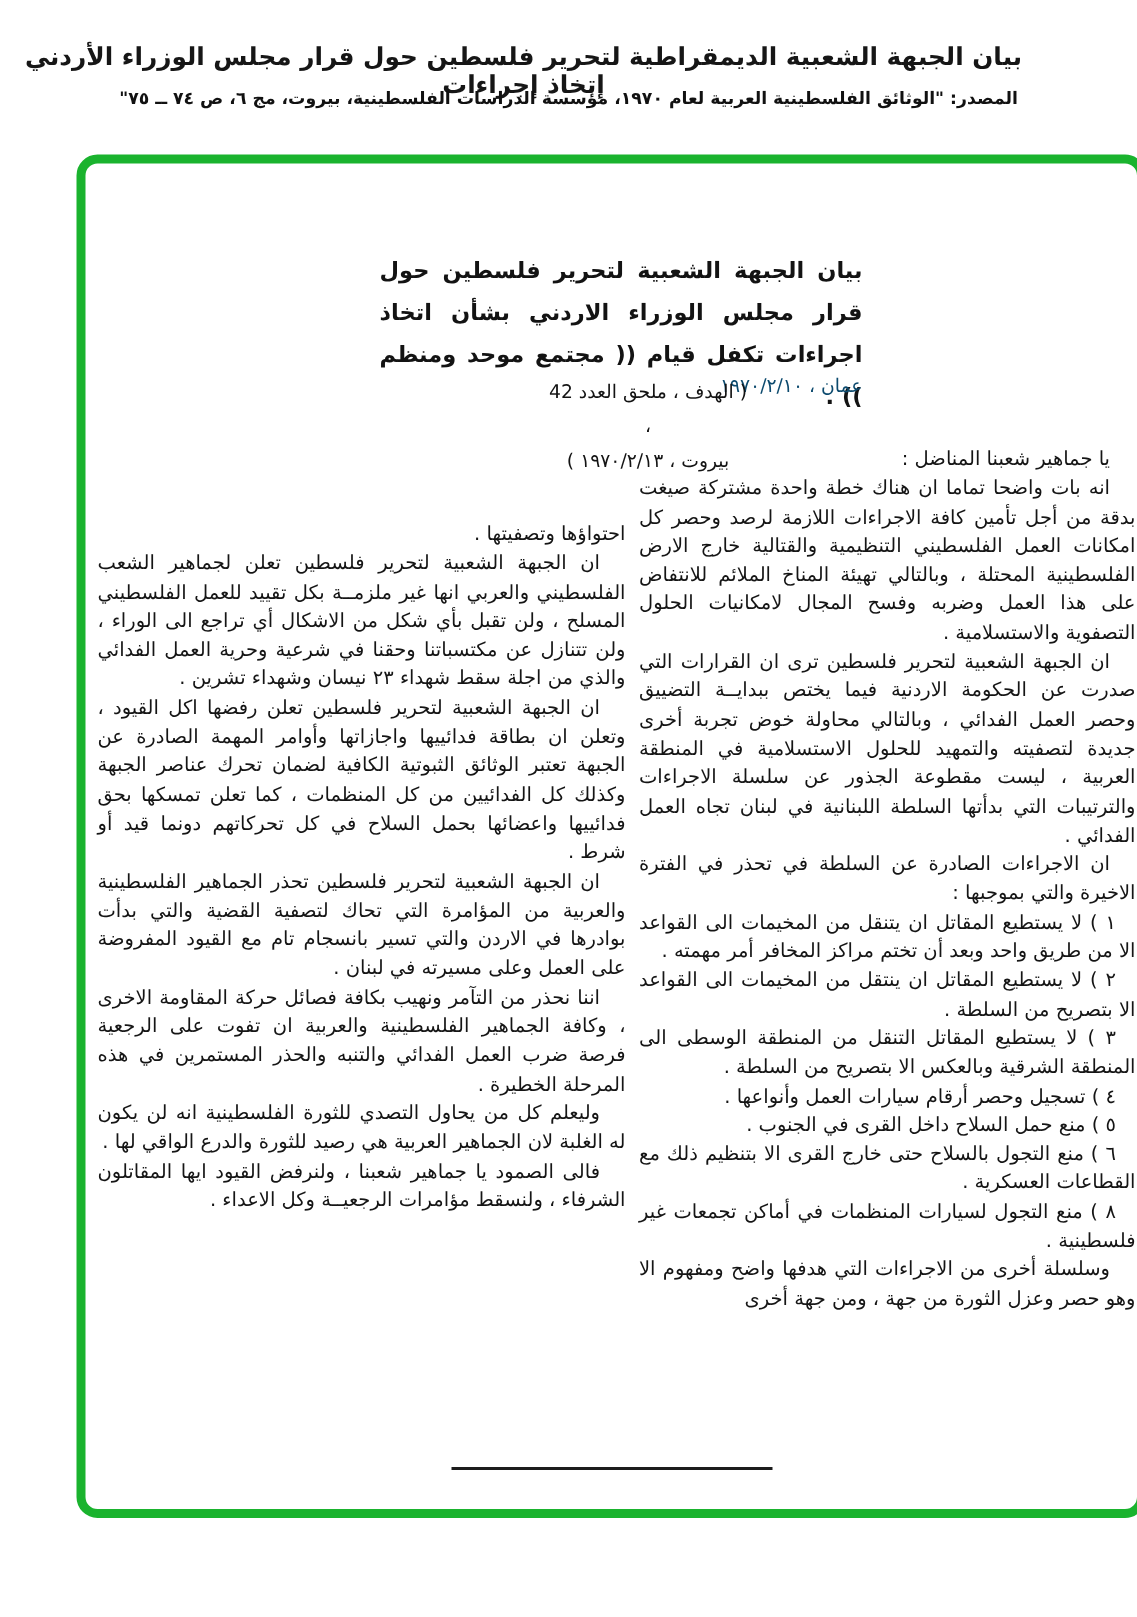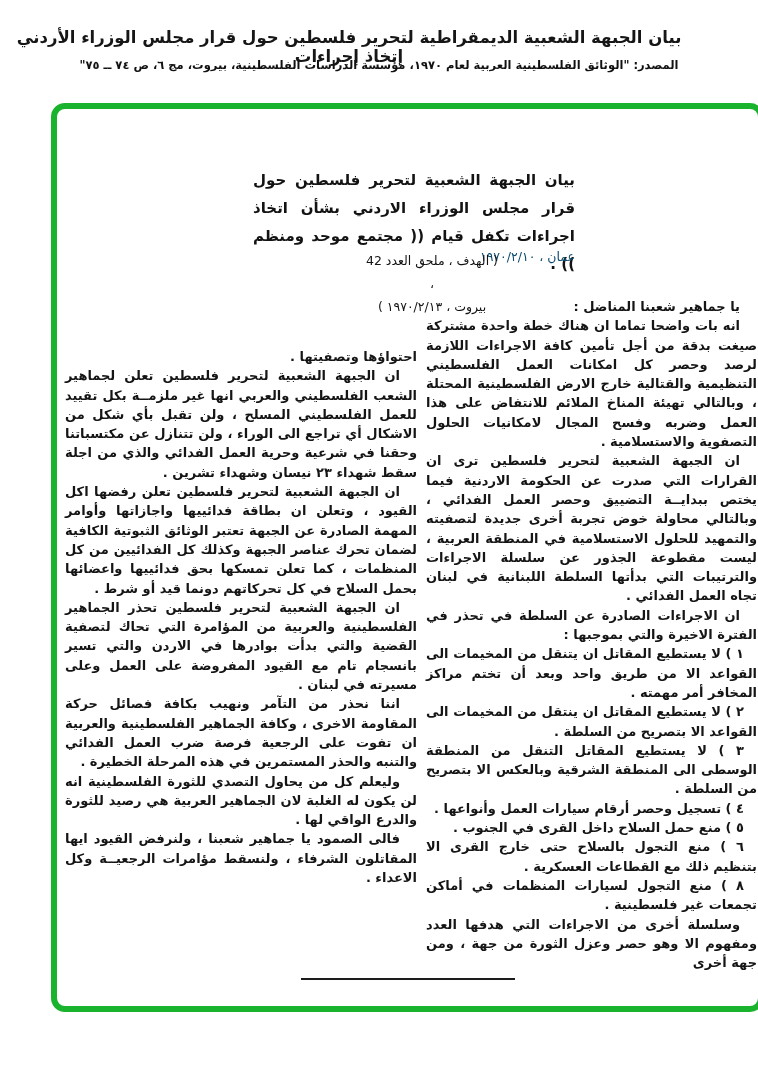--- a/index.html
+++ b/index.html
@@ -32,21 +32,21 @@
   .citation{
     position:absolute;left:305px;top:140px;width:140px;
     direction:rtl;font-size:12.5px;line-height:23px;text-align:center;color:#131313;
   }
   .col{
     position:absolute;direction:rtl;text-align:justify;
     font-size:13px;line-height:19.3px;color:#151515;
   }
   .col-right{left:369px;top:188px;width:331px;}
   .col-left{left:8px;top:238px;width:352px;}
-  .col p{margin:0;text-indent:17px;font-weight:bold;}
+  .col p{margin:0;text-indent:17px;}
   .col p.noindent{text-indent:0;}
   .col p.li{text-indent:13px;}
   .divider{
     position:absolute;left:244px;top:869px;width:214px;height:2px;background:#1c1c1c;
   }
 </style>
 </head>
 <body>
 
 <div class="caption-title">بيان الجبهة الشعبية الديمقراطية لتحرير فلسطين حول قرار مجلس الوزراء الأردني إتخاذ إجراءات</div>
@@ -68,21 +68,21 @@
     <p>انه بات واضحا تماما ان هناك خطة واحدة مشتركة صيغت بدقة من أجل تأمين كافة الاجراءات اللازمة لرصد وحصر كل امكانات العمل الفلسطيني التنظيمية والقتالية خارج الارض الفلسطينية المحتلة ، وبالتالي تهيئة المناخ الملائم للانتفاض على هذا العمل وضربه وفسح المجال لامكانيات الحلول التصفوية والاستسلامية .</p>
     <p>ان الجبهة الشعبية لتحرير فلسطين ترى ان القرارات التي صدرت عن الحكومة الاردنية فيما يختص ببدايــة التضييق وحصر العمل الفدائي ، وبالتالي محاولة خوض تجربة أخرى جديدة لتصفيته والتمهيد للحلول الاستسلامية في المنطقة العربية ، ليست مقطوعة الجذور عن سلسلة الاجراءات والترتيبات التي بدأتها السلطة اللبنانية في لبنان تجاه العمل الفدائي .</p>
     <p>ان الاجراءات الصادرة عن السلطة في تحذر في الفترة الاخيرة والتي بموجبها :</p>
     <p class="li">١ ) لا يستطيع المقاتل ان يتنقل من المخيمات الى القواعد الا من طريق واحد وبعد أن تختم مراكز المخافر أمر مهمته .</p>
     <p class="li">٢ ) لا يستطيع المقاتل ان ينتقل من المخيمات الى القواعد الا بتصريح من السلطة .</p>
     <p class="li">٣ ) لا يستطيع المقاتل التنقل من المنطقة الوسطى الى المنطقة الشرقية وبالعكس الا بتصريح من السلطة .</p>
     <p class="li">٤ ) تسجيل وحصر أرقام سيارات العمل وأنواعها .</p>
     <p class="li">٥ ) منع حمل السلاح داخل القرى في الجنوب .</p>
     <p class="li">٦ ) منع التجول بالسلاح حتى خارج القرى الا بتنظيم ذلك مع القطاعات العسكرية .</p>
     <p class="li">٨ ) منع التجول لسيارات المنظمات في أماكن تجمعات غير فلسطينية .</p>
-    <p>وسلسلة أخرى من الاجراءات التي هدفها العدد ومفهوم الا وهو حصر وعزل الثورة من جهة ، ومن جهة أخرى</p>
+    <p>وسلسلة أخرى من الاجراءات التي هدفها واضح ومفهوم الا وهو حصر وعزل الثورة من جهة ، ومن جهة أخرى</p>
   </div>
 
   <div class="col col-left">
     <p class="noindent">احتواؤها وتصفيتها .</p>
     <p>ان الجبهة الشعبية لتحرير فلسطين تعلن لجماهير الشعب الفلسطيني والعربي انها غير ملزمــة بكل تقييد للعمل الفلسطيني المسلح ، ولن تقبل بأي شكل من الاشكال أي تراجع الى الوراء ، ولن تتنازل عن مكتسباتنا وحقنا في شرعية وحرية العمل الفدائي والذي من اجلة سقط شهداء ٢٣ نيسان وشهداء تشرين .</p>
     <p>ان الجبهة الشعبية لتحرير فلسطين تعلن رفضها اكل القيود ، وتعلن ان بطاقة فدائييها واجازاتها وأوامر المهمة الصادرة عن الجبهة تعتبر الوثائق الثبوتية الكافية لضمان تحرك عناصر الجبهة وكذلك كل الفدائيين من كل المنظمات ، كما تعلن تمسكها بحق فدائييها واعضائها بحمل السلاح في كل تحركاتهم دونما قيد أو شرط .</p>
     <p>ان الجبهة الشعبية لتحرير فلسطين تحذر الجماهير الفلسطينية والعربية من المؤامرة التي تحاك لتصفية القضية والتي بدأت بوادرها في الاردن والتي تسير بانسجام تام مع القيود المفروضة على العمل وعلى مسيرته في لبنان .</p>
     <p>اننا نحذر من التآمر ونهيب بكافة فصائل حركة المقاومة الاخرى ، وكافة الجماهير الفلسطينية والعربية ان تفوت على الرجعية فرصة ضرب العمل الفدائي والتنبه والحذر المستمرين في هذه المرحلة الخطيرة .</p>
     <p>وليعلم كل من يحاول التصدي للثورة الفلسطينية انه لن يكون له الغلبة لان الجماهير العربية هي رصيد للثورة والدرع الواقي لها .</p>
     <p>فالى الصمود يا جماهير شعبنا ، ولنرفض القيود ايها المقاتلون الشرفاء ، ولنسقط مؤامرات الرجعيــة وكل الاعداء .</p>

